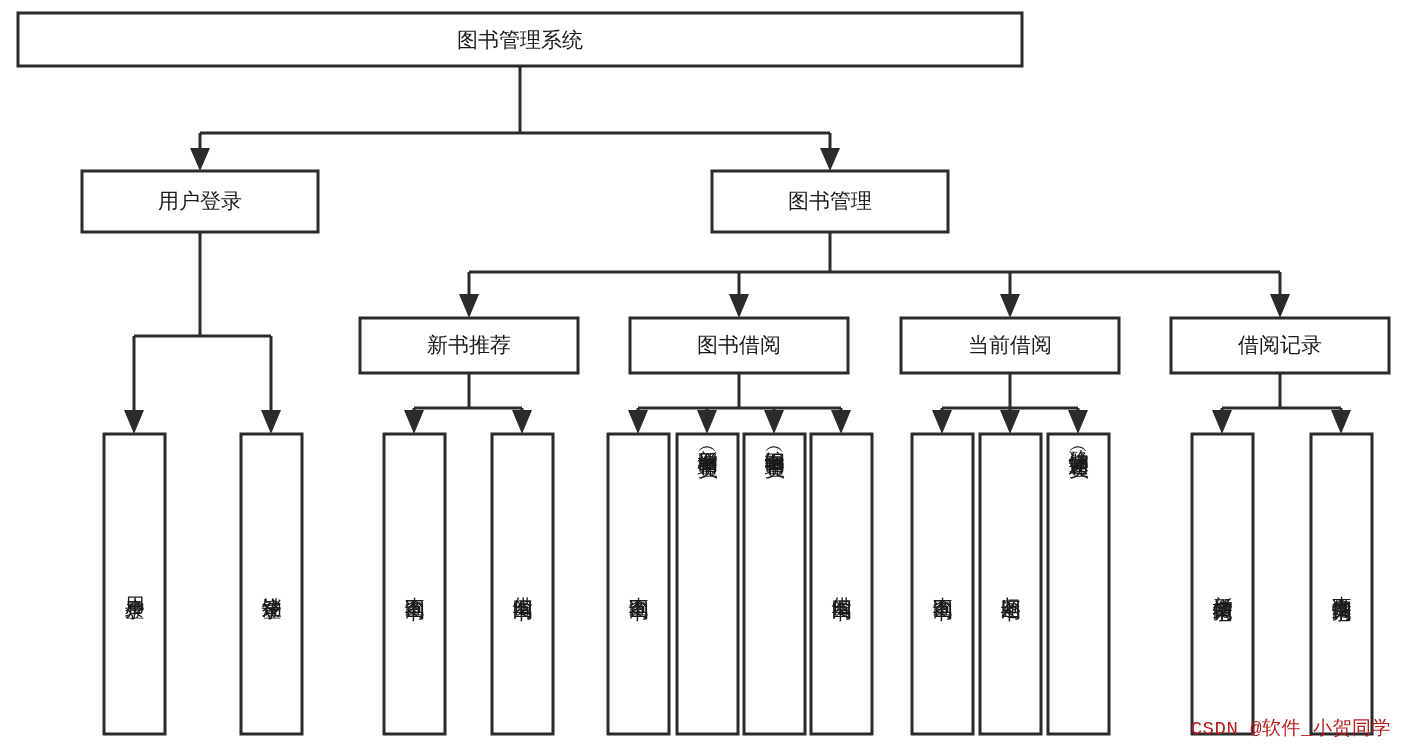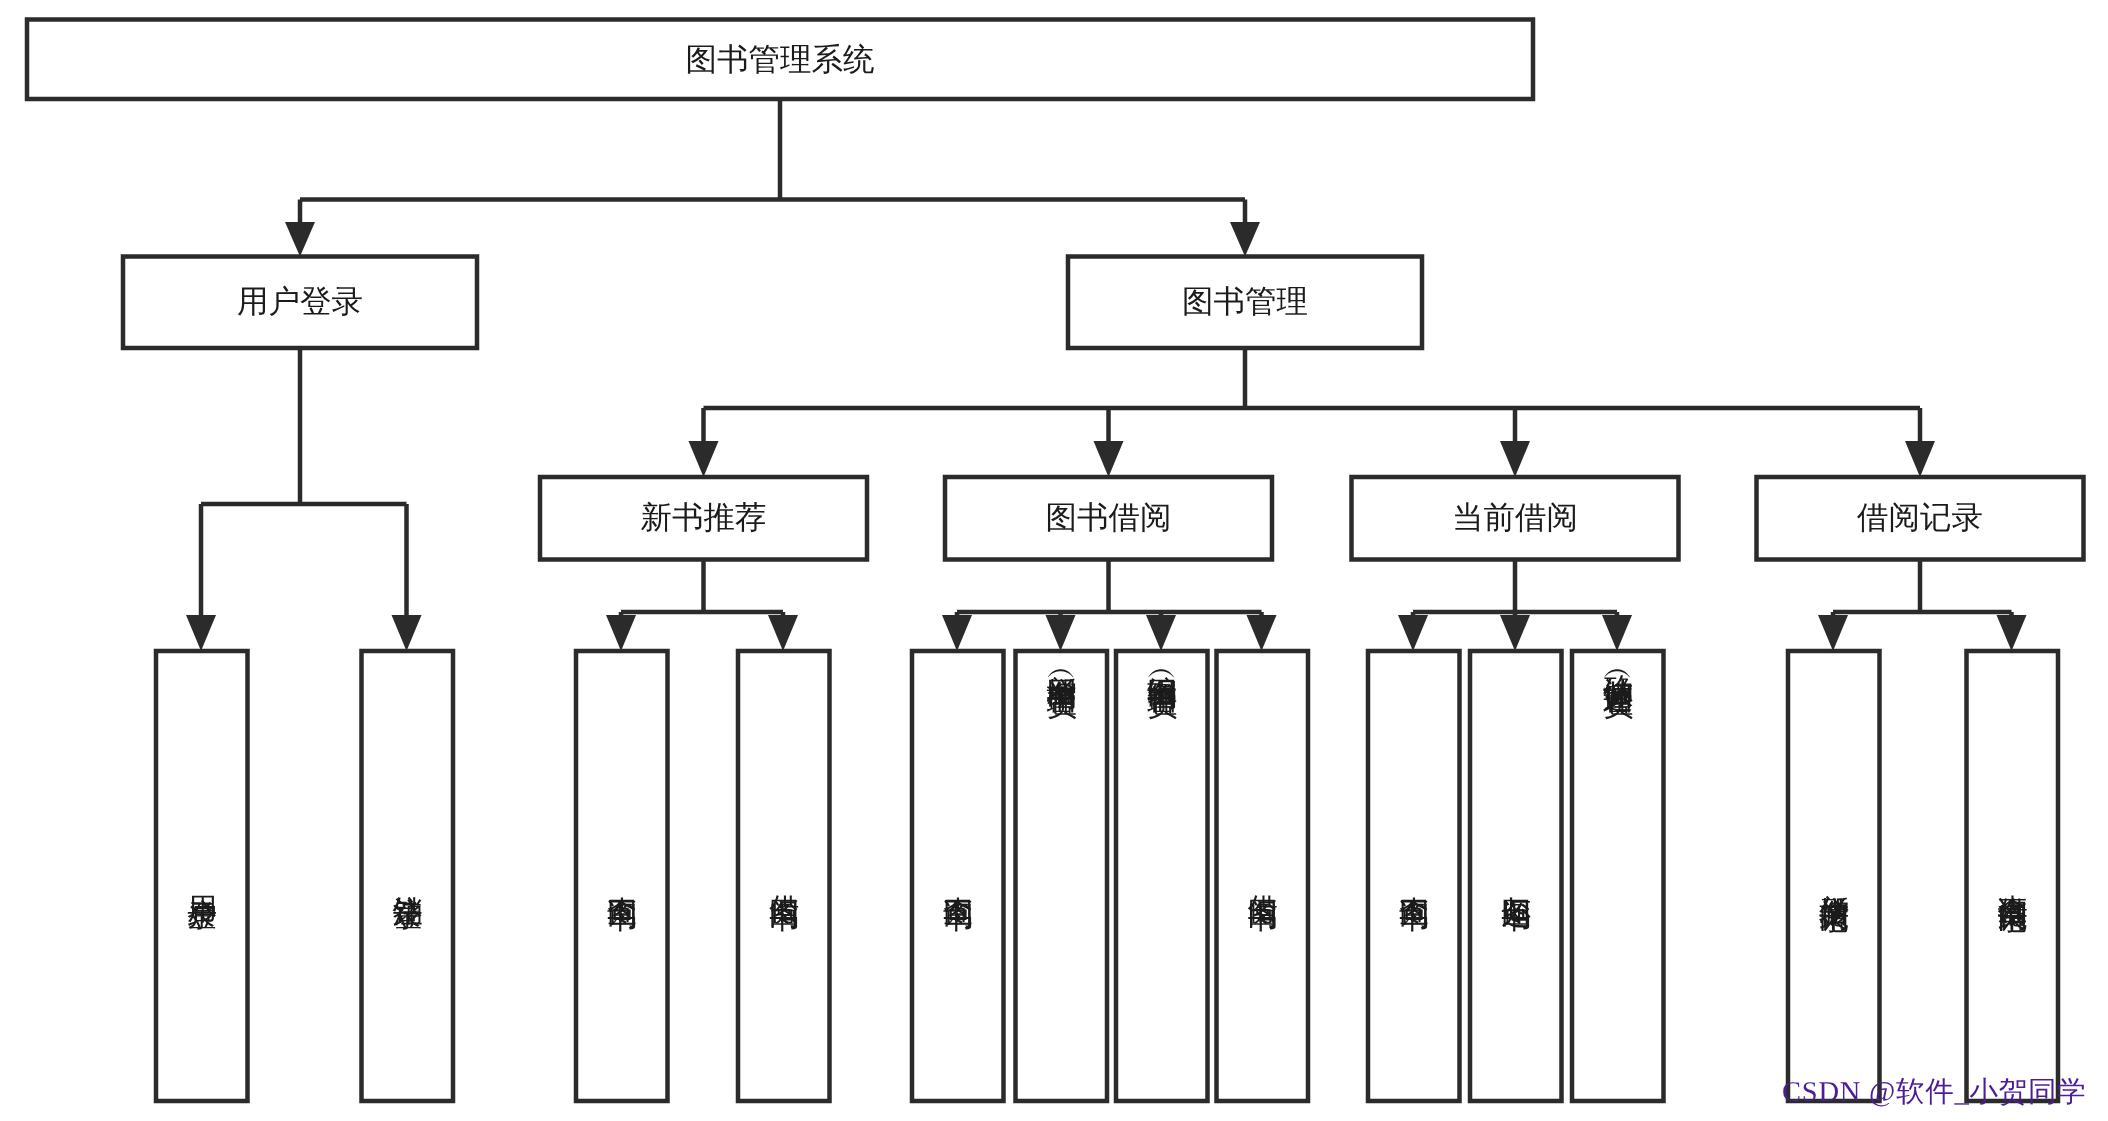--- a/index.html
+++ b/index.html
@@ -62,23 +62,23 @@
     line-height: 1.18;
     letter-spacing: 1.5px;
     color: #1b1b1b;
     white-space: nowrap;
     text-align: center;
   }
   .watermark {
     position: absolute;
     right: 14px;
     bottom: 6px;
-    font-family: Liberation Serif, serif;
+    font-family: Liberation Mono, monospace;
     font-size: 19px;
-    color: #4c1d95;
+    color: #b91c1c;
     letter-spacing: 0.5px;
     white-space: nowrap;
   }
 </style>
 </head>
 <body>
 
 <div id="diagram-root">
 
   <svg class="diagram-canvas" viewBox="0 0 1405 747">

